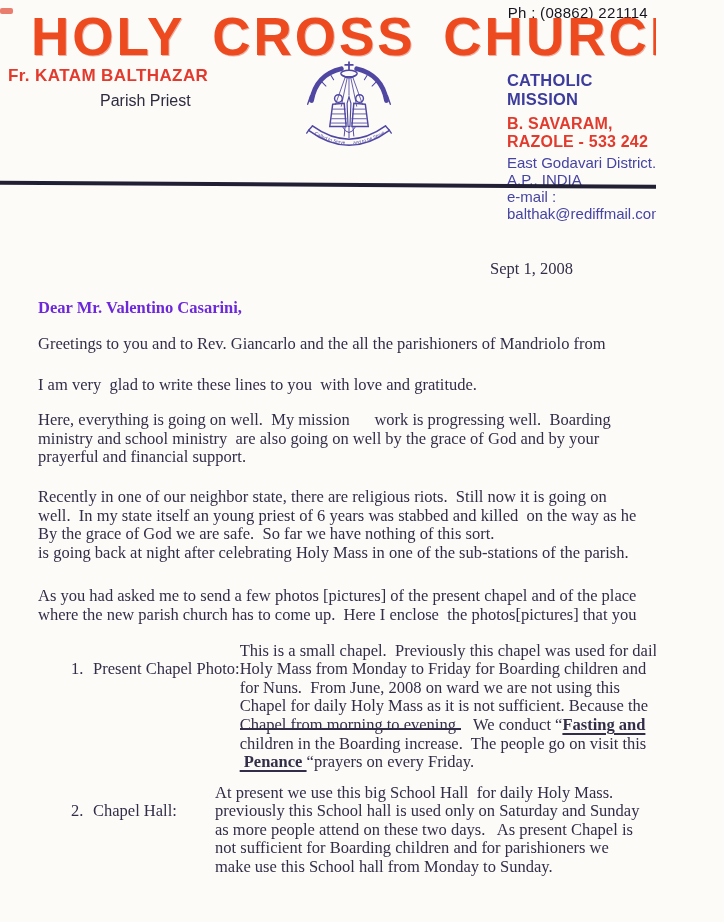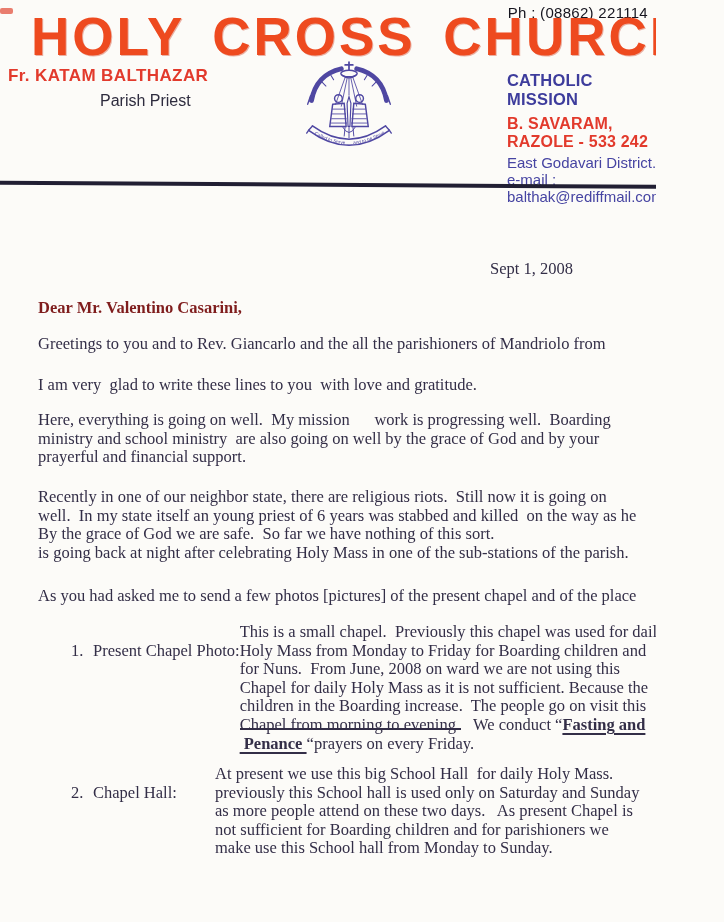--- a/index.html
+++ b/index.html
@@ -43,21 +43,21 @@
   .rule{position:absolute;top:183px;left:-4px;width:732px;height:3.5px;background:var(--rule);transform:rotate(0.35deg);}
   .scan-mark{position:absolute;left:0;top:8px;width:13px;height:6px;background:#e35340;opacity:.75;border-radius:2px;}
   
   .letter{
     position:absolute;top:202px;left:0;right:0;
     padding:57px 18px 0 38px;
     font-size:16.5px;line-height:18.6px;
   }
   .tline{white-space:pre;line-height:18.6px;}
   .date{margin-left:452px;line-height:19px;}
-  .salutation{margin-top:20px;font-weight:bold;color:#7f1d1d;line-height:19px;}
+  .salutation{margin-top:20px;font-weight:bold;color:#6d28d9;line-height:19px;}
   .para.p1{margin-top:18px;}
   .para.p2{margin-top:22px;}
   .para.p3{margin-top:17px;}
   .para.p4{margin-top:21px;}
   .para.p5{margin-top:25px;}
   .item{display:flex;align-items:flex-start;}
   .item.i1{margin-top:17px;}
   .item.i2{margin-top:12px;}
   .item-head{flex:0 0 177px;white-space:pre;}
   .item-num{display:inline-block;width:22px;}
@@ -127,20 +127,21 @@
       <text font-size="5" fill="currentColor" stroke="none" font-family="Liberation Sans, sans-serif">
         <textPath href="#mottoPath" startOffset="1">Called to Serve .... and to be Served</textPath>
       </text>
     </svg>
 
     <div class="lh-right">
       <div class="mission">CATHOLIC MISSION</div>
       <div class="addr-strong">B. SAVARAM,</div>
       <div class="addr-strong town">RAZOLE - 533 242</div>
       <div class="addr-line">East Godavari District.</div>
+      <div class="addr-line">A.P.,  INDIA</div>
       <div class="addr-line">e-mail : balthak@rediffmail.com.</div>
     </div>
   </header>
 
   <div class="rule"></div>
 
   <main class="letter">
     <div class="date">Sept 1, 2008</div>
     <div class="salutation">Dear Mr. Valentino Casarini,</div>
 
@@ -156,33 +157,34 @@
         <div class="tline">prayerful and financial support.</div>
       </div>
     <div class="para p4">
         <div class="tline">Recently in one of our neighbor state, there are religious riots.  Still now it is going on</div>
         <div class="tline">well.  In my state itself an young priest of 6 years was stabbed and killed  on the way as he</div>
         <div class="tline">By the grace of God we are safe.  So far we have nothing of this sort.</div>
         <div class="tline">is going back at night after celebrating Holy Mass in one of the sub-stations of the parish.</div>
       </div>
     <div class="para p5">
         <div class="tline">As you had asked me to send a few photos [pictures] of the present chapel and of the place</div>
+        <div class="tline">where the new parish church has to come up.  Here I enclose  the photos[pictures] that you</div>
       </div>
 
     <div class="item i1">
       <div class="item-head">
         <span class="item-num">1.</span><span>Present Chapel Photo:</span>
       </div>
       <div class="item-text">
           <div class="tline"><span>This is a small chapel.  Previously this chapel was used for daily</span></div>
           <div class="tline"><span>Holy Mass from Monday to Friday for Boarding children and</span></div>
           <div class="tline"><span>for Nuns.  From June, 2008 on ward we are not using this</span></div>
           <div class="tline"><span>Chapel for daily Holy Mass as it is not sufficient. Because the</span></div>
+          <div class="tline"><span class="strike">Chapel from morning to evening</span><span>   We conduct “</span><span class="bu">Fasting and</span></div>
           <div class="tline"><span>children in the Boarding increase.  The people go on visit this</span></div>
-          <div class="tline"><span class="strike">Chapel from morning to evening</span><span>   We conduct “</span><span class="bu">Fasting and</span></div>
           <div class="tline"><span class="bu"> Penance </span><span>“prayers on every Friday.</span></div>
         </div>
     </div>
 
     <div class="item i2">
       <div class="item-head">
         <span class="item-num">2.</span><span>Chapel Hall:</span>
       </div>
       <div class="item-text">
           <div class="tline">At present we use this big School Hall  for daily Holy Mass.</div>

